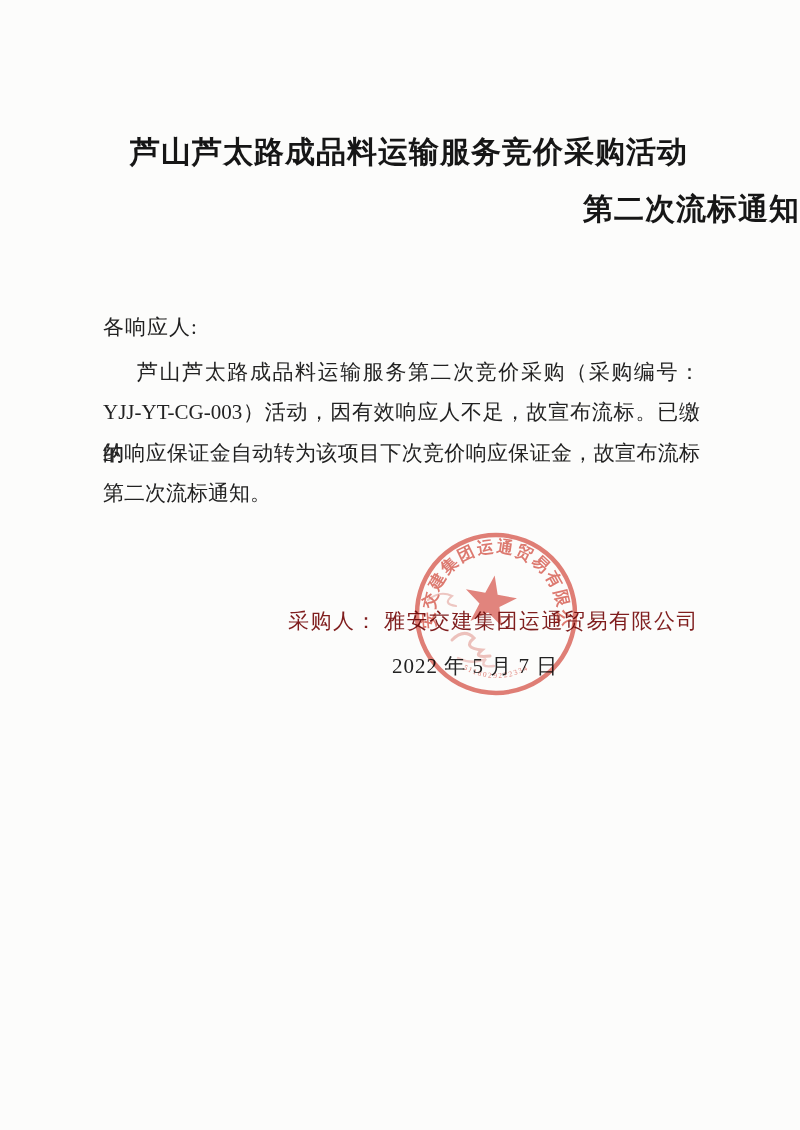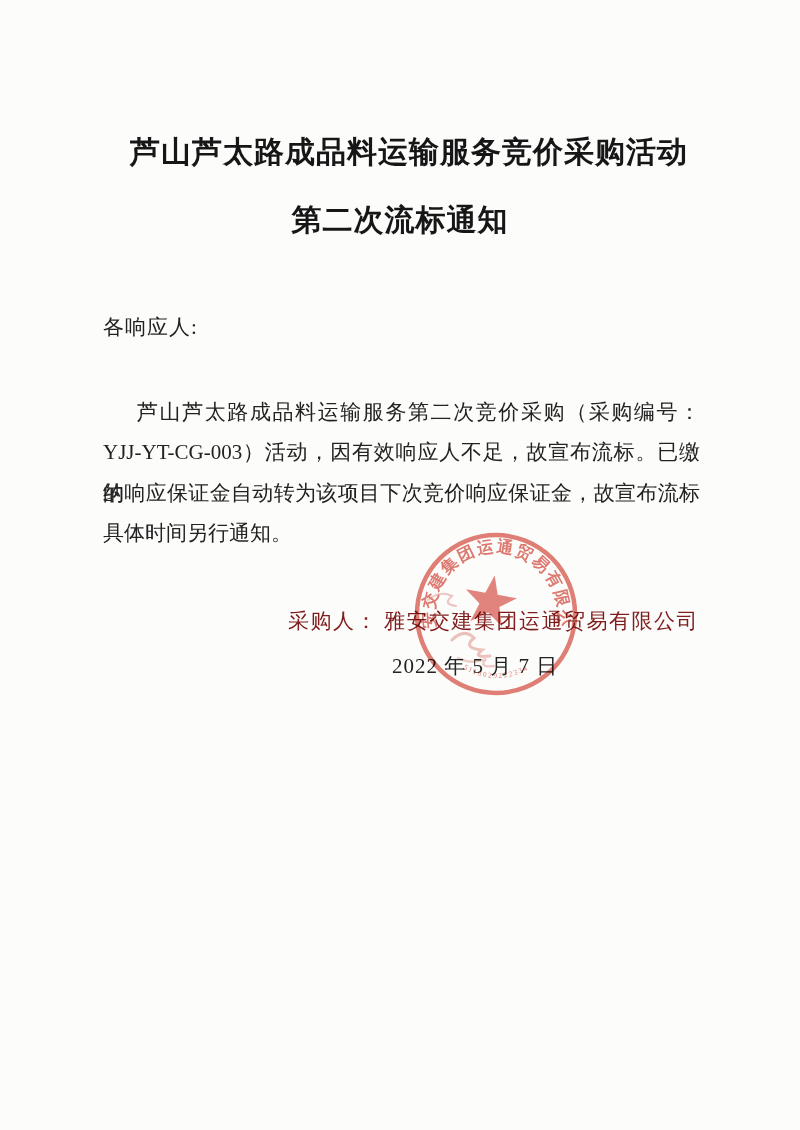--- a/index.html
+++ b/index.html
@@ -11,38 +11,38 @@
     position:relative;
     overflow:hidden;
   }
   .page{position:absolute;inset:0;}
   .title{
     position:absolute;left:0;right:0;text-align:center;
     font-size:30px;font-weight:700;letter-spacing:1px;line-height:40px;
     color:#161616;
   }
   .title-1{top:132px;transform:translateX(9px);}
-  .title-2{top:200px;}
+  .title-2{top:189px;text-align:right;}
   .salutation{
     position:absolute;left:103px;top:312px;
     font-size:21px;line-height:30px;letter-spacing:1px;color:#222;text-align:center;
   }
   .paragraph{
     position:absolute;left:103px;top:352px;width:597px;
     font-size:21px;color:#222;
   }
   .para-line{
     line-height:40.4px;height:40.4px;white-space:nowrap;
   }
   .para-line.just{
     white-space:normal;
     text-align:justify;text-align-last:justify;
     text-justify:inter-character;
   }
-  .para-line.indent{padding-left:34px;margin-top:40px;}
+  .para-line.indent{padding-left:34px;}
   .sig-purchaser{
     position:absolute;left:288px;top:606px;
     font-size:21px;line-height:30px;letter-spacing:1.5px;color:#7f1d1d;
     white-space:nowrap;
   }
   .sig-purchaser .co{margin-left:6px;}
   .sig-date{
     position:absolute;left:392px;top:651px;
     font-size:21px;line-height:30px;letter-spacing:1px;color:#222;
     white-space:nowrap;
@@ -63,21 +63,21 @@
 
   <div class="title title-1">芦山芦太路成品料运输服务竞价采购活动</div>
   <div class="title title-2">第二次流标通知</div>
 
   <div class="salutation">各响应人:</div>
 
   <div class="paragraph">
     <div class="para-line just indent">芦山芦太路成品料运输服务第二次竞价采购（采购编号：</div>
     <div class="para-line just">YJJ-YT-CG-003）活动，因有效响应人不足，故宣布流标。已缴纳</div>
     <div class="para-line just">的响应保证金自动转为该项目下次竞价响应保证金，故宣布流标</div>
-    <div class="para-line">具体时间另行通知。</div>
+    <div class="para-line">第二次流标通知。</div>
   </div>
 
   <div class="sig-purchaser">
     <span>采购人：</span><span class="co">雅安交建集团运通贸易有限公司</span>
   </div>
 
   <div class="sig-date">2022 年 5 月 7 日</div>
 
   <svg class="stamp" viewBox="0 0 168 168" xmlns="http://www.w3.org/2000/svg">
     <defs>

